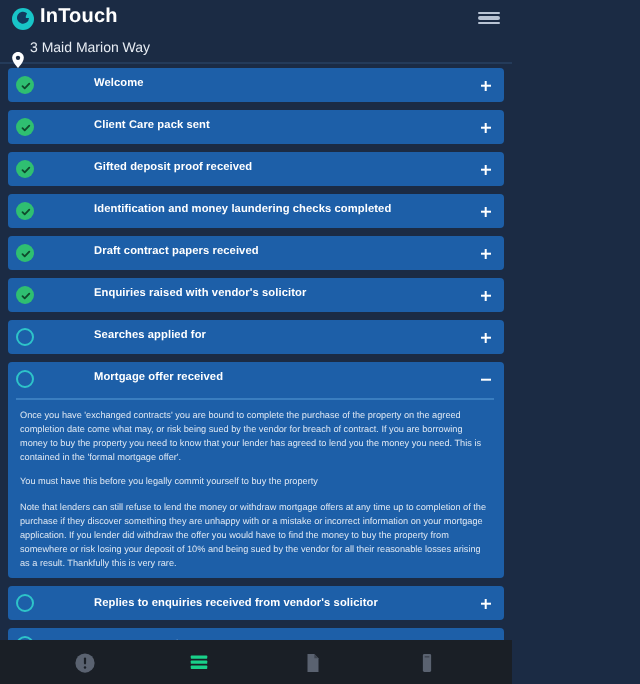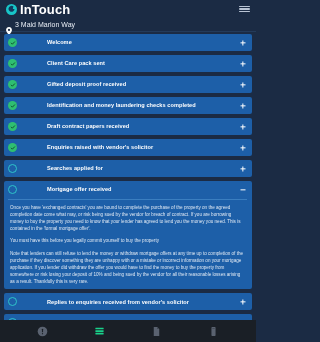--- a/index.html
+++ b/index.html
@@ -34,21 +34,21 @@
   .brand { display: flex; align-items: center; gap: 3px; }
   .brand-mark {
     width: 11px; height: 11px;
     border-radius: 50%;
     background: #18c5c8;
     display: flex; align-items: center; justify-content: center;
     flex: 0 0 auto;
   }
   .brand-mark svg { display: block; }
   .brand-name {
-    font-size: 13px;
+    font-size: 10px;
     font-weight: bold;
     color: #ffffff;
     letter-spacing: 0.1px;
     line-height: 1;
   }
   .hamburger {
     width: 11px;
     display: flex; flex-direction: column; gap: 1.5px;
     cursor: pointer;
   }

